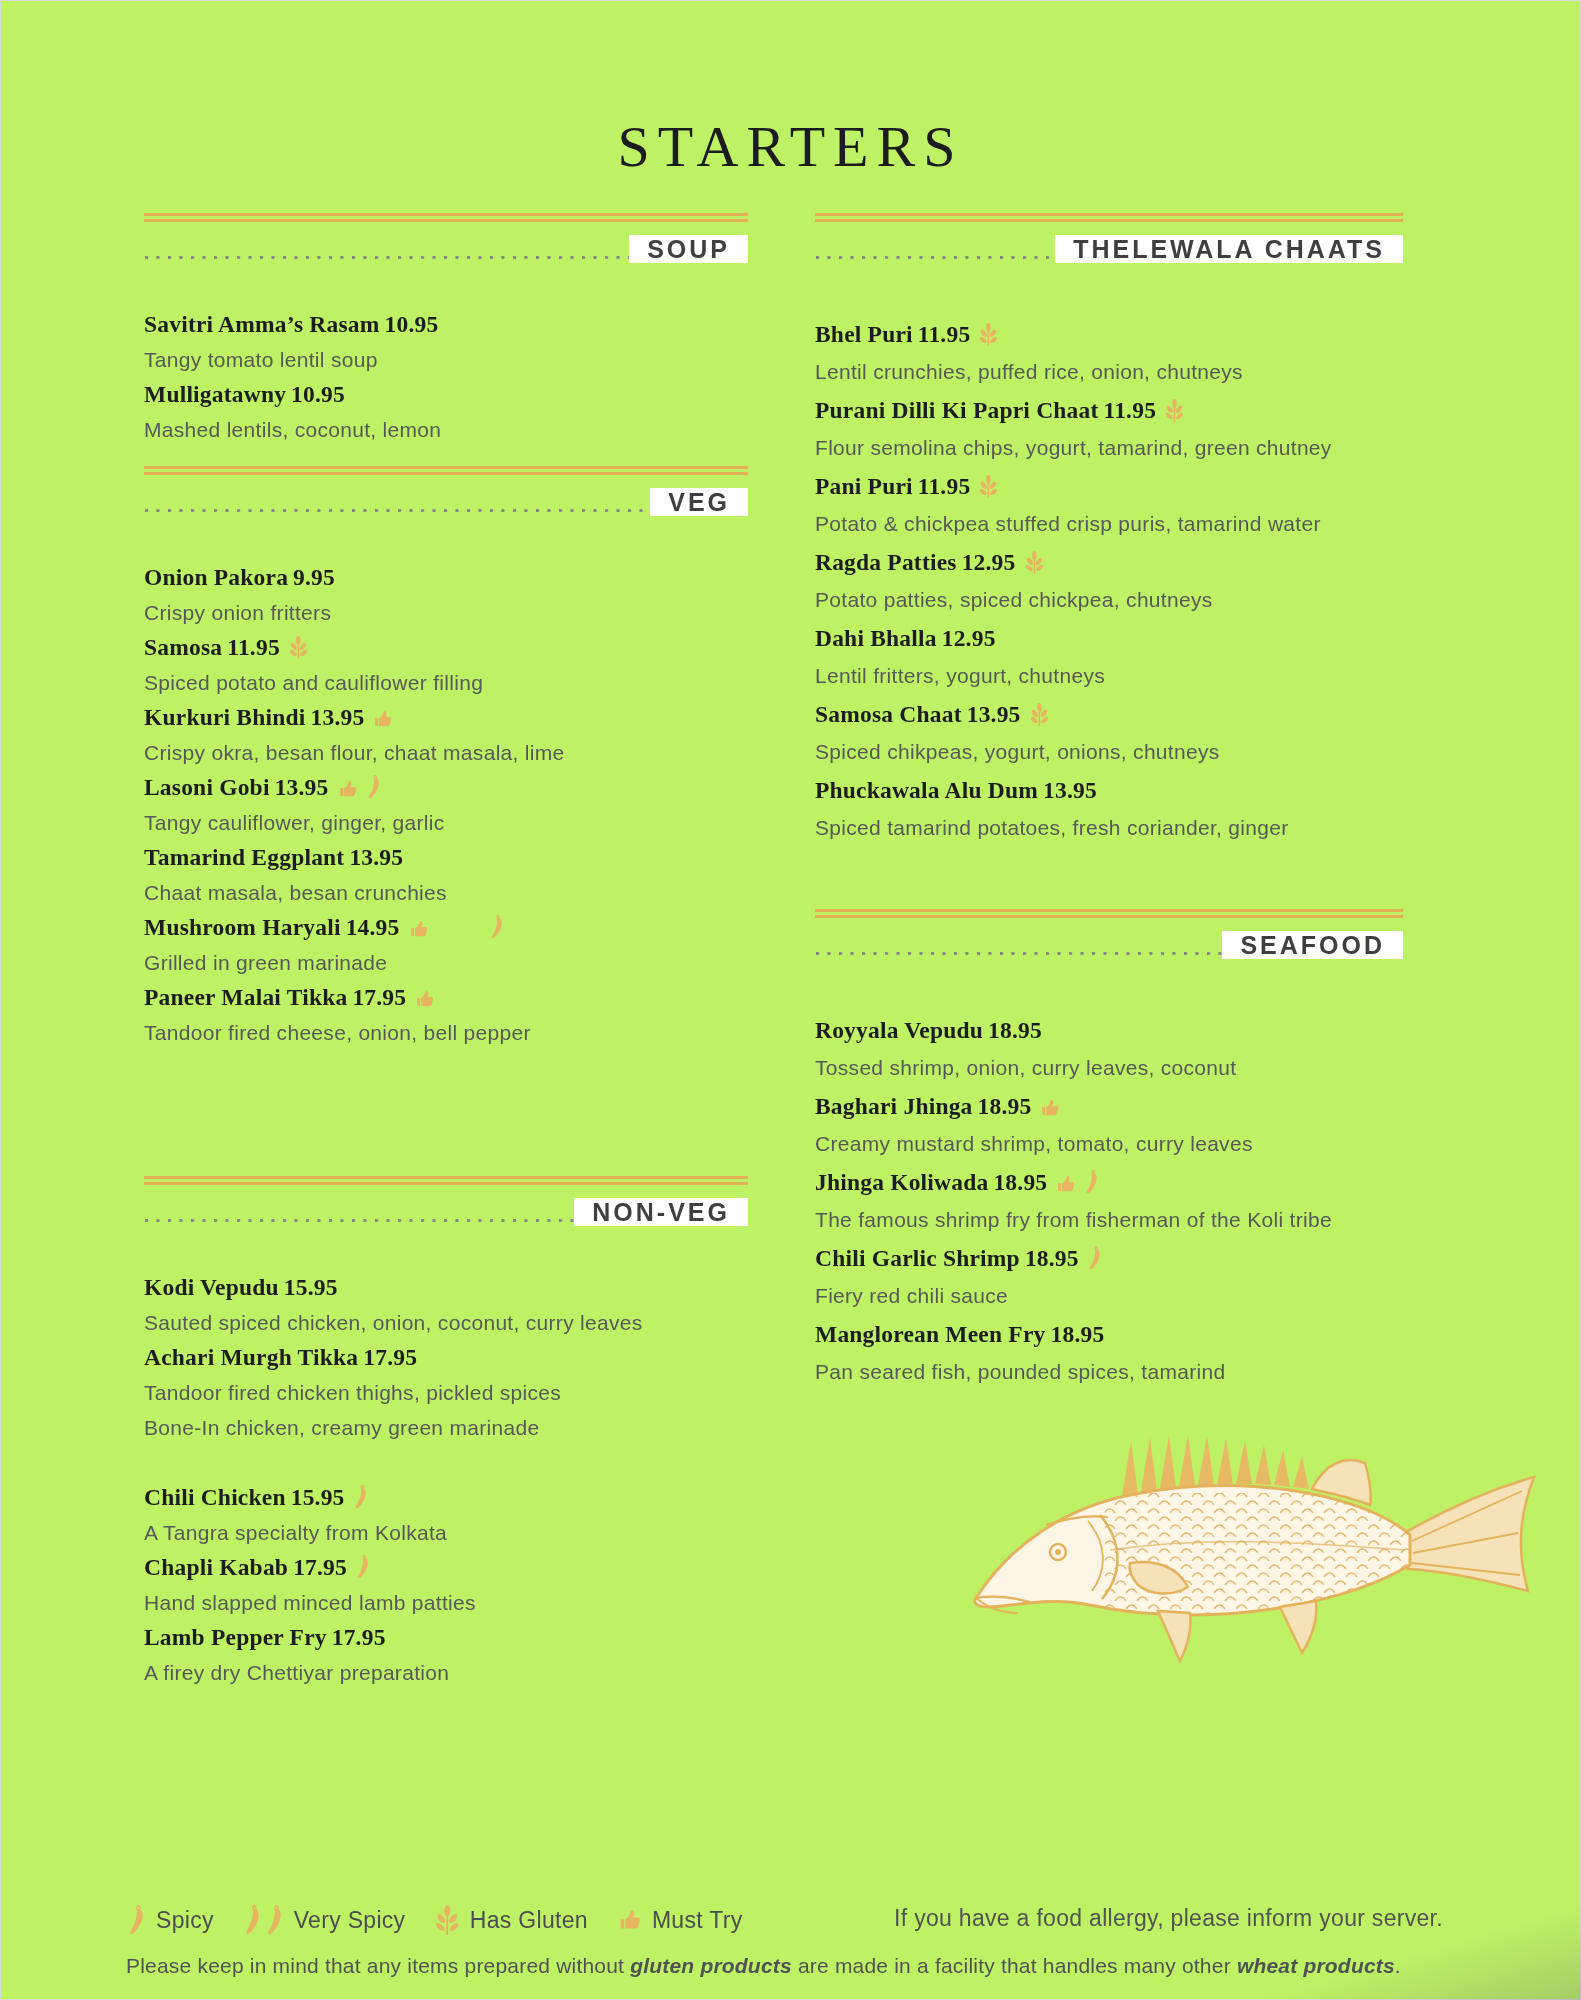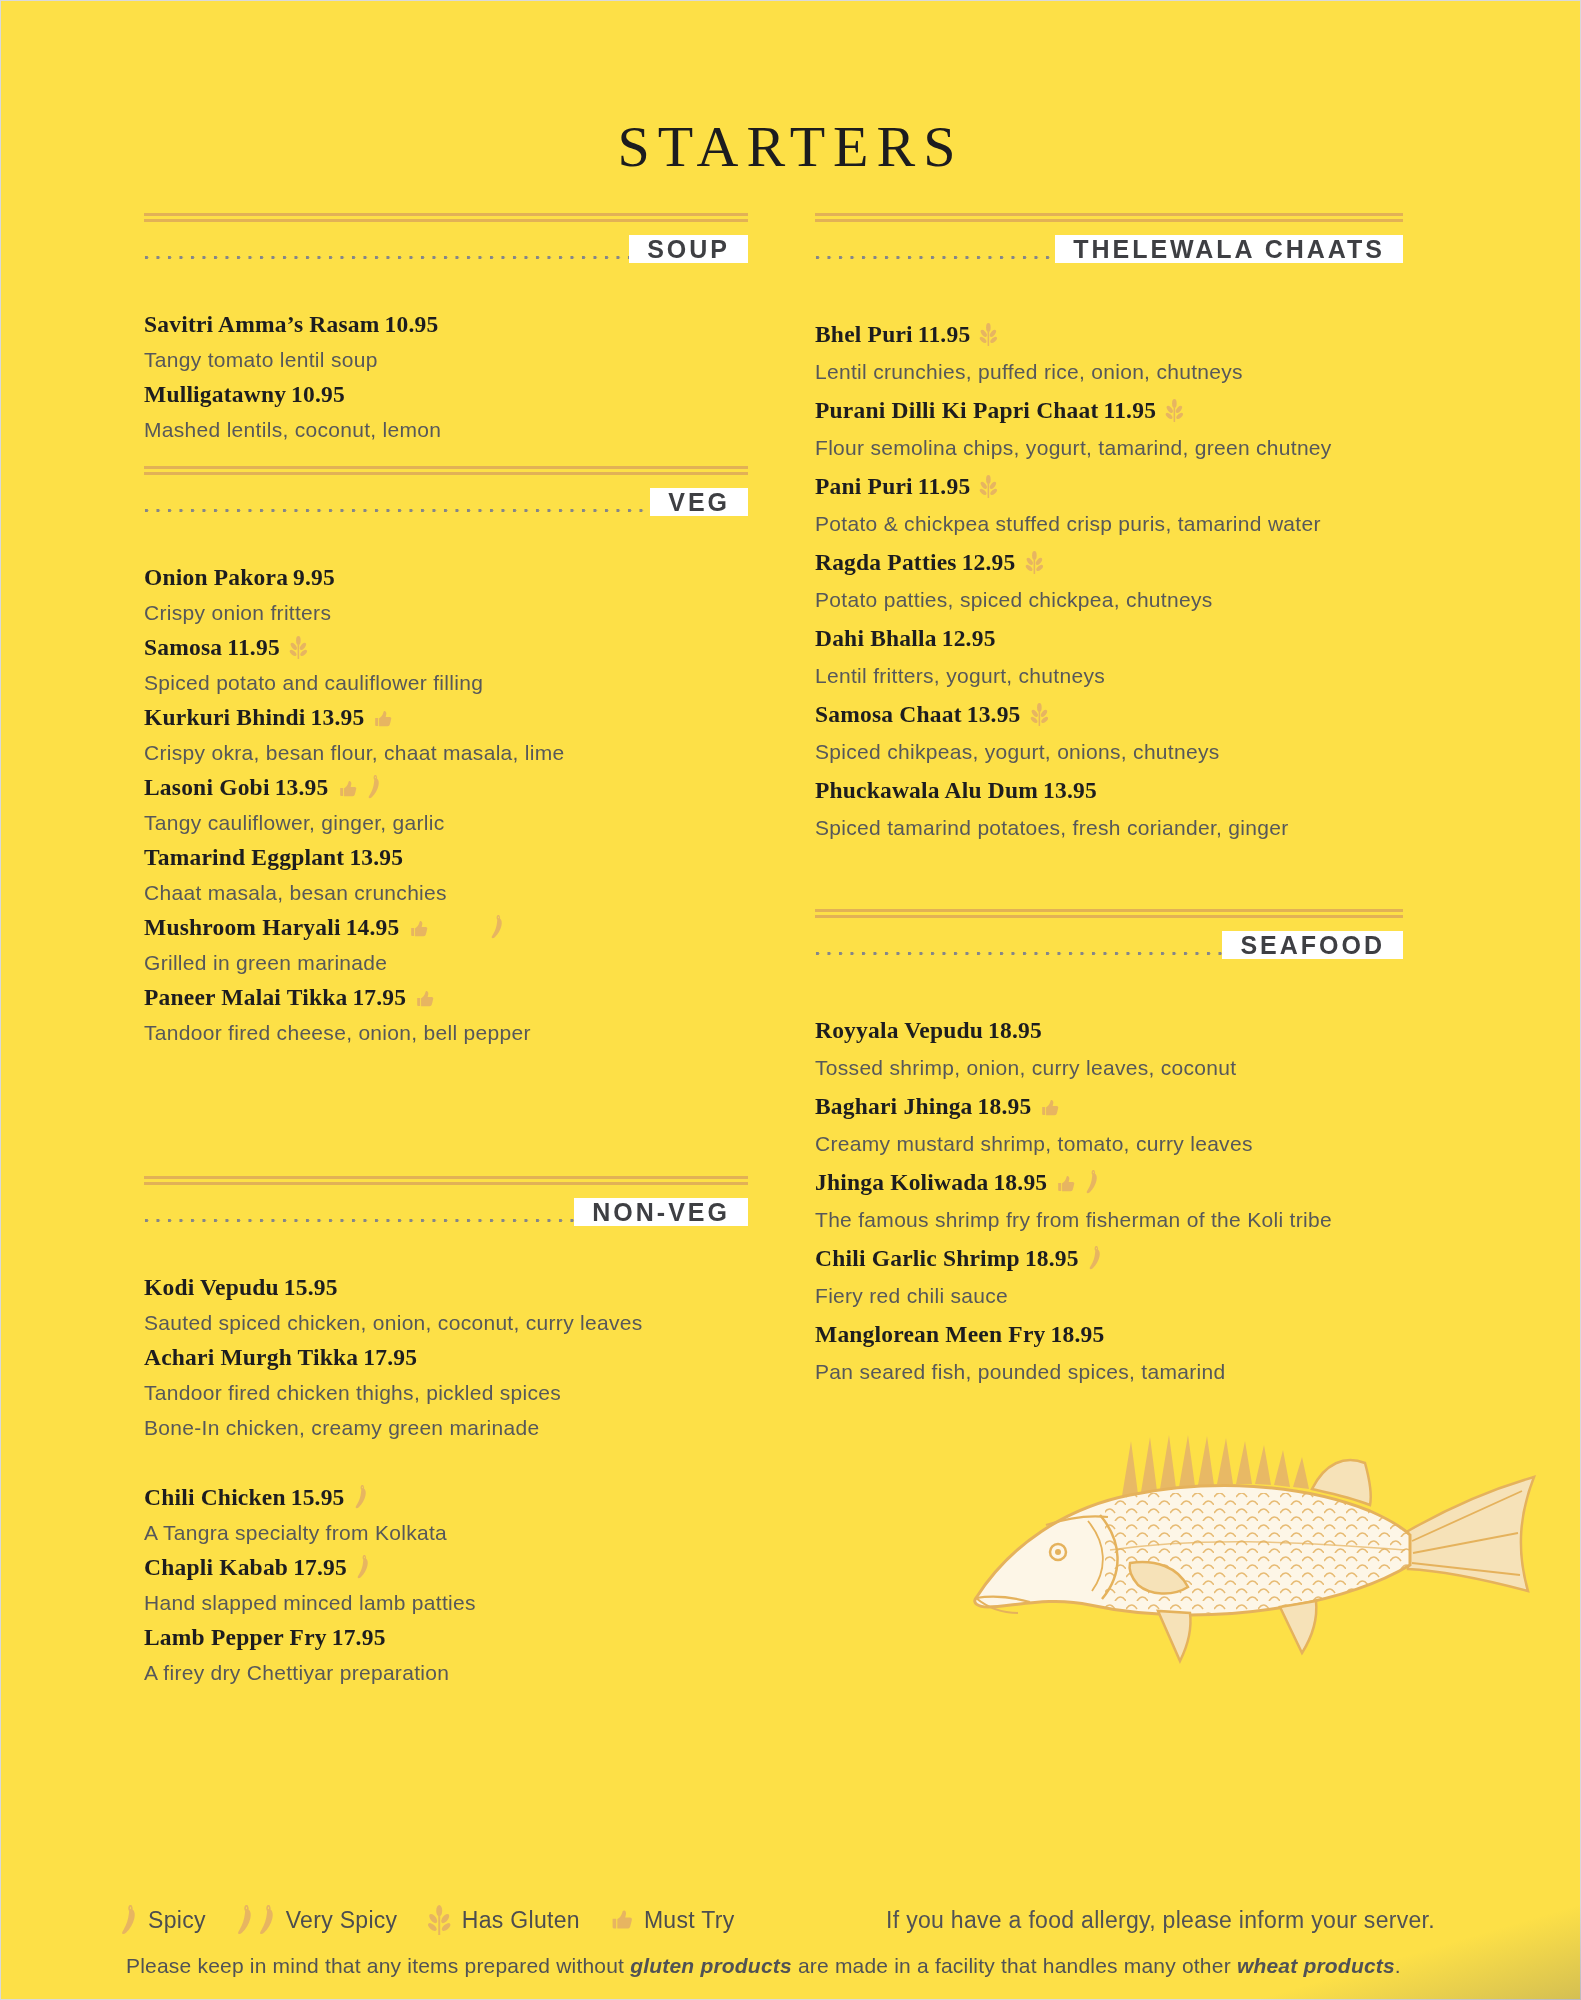--- a/index.html
+++ b/index.html
@@ -1,17 +1,17 @@
 <!DOCTYPE html>
 <html><head>
 <meta charset="utf-8">
 <style>
   html,body { margin:0; padding:0; background:#ffffff; }
   .page {
-    position:relative; width:1581px; height:2000px; background:#fde047;
+    position:relative; width:1581px; height:2000px; background:#bef264;
     overflow:hidden; box-shadow: inset 0 0 0 1px #d9d9db;
     font-family:"Liberation Sans", sans-serif;
   }
   .title {
     position:absolute; left:0; right:0; top:118px; margin:0;
     text-align:center; font-family:"Liberation Serif", serif;
     font-weight:400; font-size:58px; line-height:1; letter-spacing:8px;
     color:#1c1c1f;
   }
   .col { position:absolute; top:213px; }
@@ -55,22 +55,22 @@
 
   .mi { display:inline-block; vertical-align:-4px; margin-left:9px; }
   .mi svg { display:block; height:23px; }
   .mi.i-must-try svg { height:20px; }
   .mi.i-spicy svg { height:24px; }
   .icon-spacer { display:inline-block; width:52px; }
 
   .fish { position:absolute; left:950px; top:1345px; width:620px; height:440px; }
 
   .legend-row {
-    position:absolute; left:120px; top:1905px; width:1315px;
-    display:flex; align-items:center; gap:30px;
+    position:absolute; left:128px; top:1905px; width:1315px;
+    display:flex; gap:30px;
     font-size:23px; letter-spacing:0.3px; color:#4c4d50;
   }
   .lg { display:flex; align-items:center; gap:10px; }
   .licon { display:flex; align-items:center; gap:4px; }
   .licon svg { display:block; height:30px; }
   .licon.thumb svg { height:24px; }
   .allergy { margin-left:auto; color:#515255; }
   .disclaimer {
     position:absolute; left:126px; top:1954px; width:1360px;
     font-size:21px; letter-spacing:0.2px; color:#515255;

